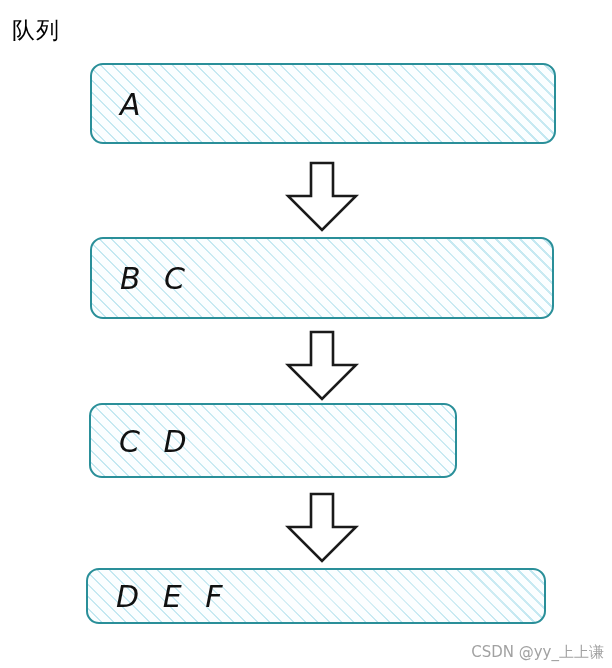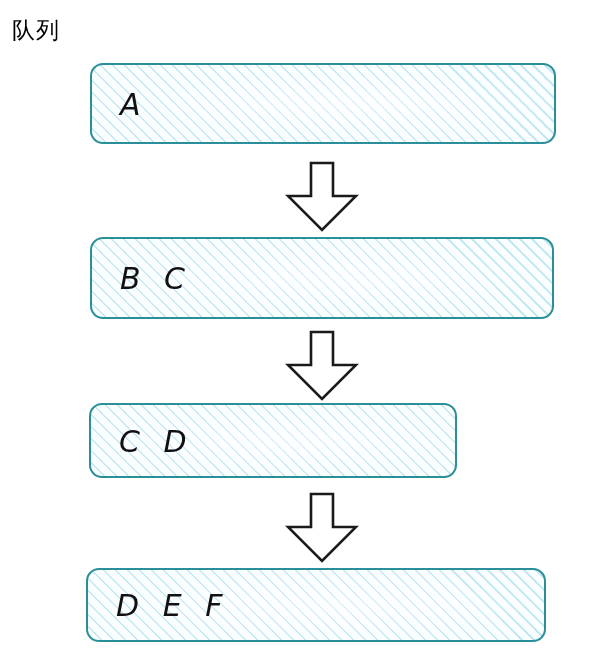--- a/index.html
+++ b/index.html
@@ -131,18 +131,19 @@
   <div class="queue-box" style="left:89px; top:403px; width:368px; height:75px;">
     <span class="queue-label">C D</span>
   </div>
 
   <div class="flow-arrow" style="left:285px; top:492px;">
     <svg width="74" height="72" viewBox="0 0 74 72">
       <polygon points="26,2 48,2 48,35 71,35 37,69 3,35 26,35" fill="#ffffff" stroke="#1a1a1a" stroke-width="2.6" stroke-linejoin="miter"></polygon>
     </svg>
   </div>
 
-  <div class="queue-box" style="left:86px; top:568px; width:460px; height:74px;">
+  <div class="queue-box" style="left:86px; top:568px; width:460px; height:56px;">
     <span class="queue-label">D E F</span>
   </div>
 
+  <div id="watermark">CSDN @yy_上上谦</div>
 
 </div>
 
 </body></html>

